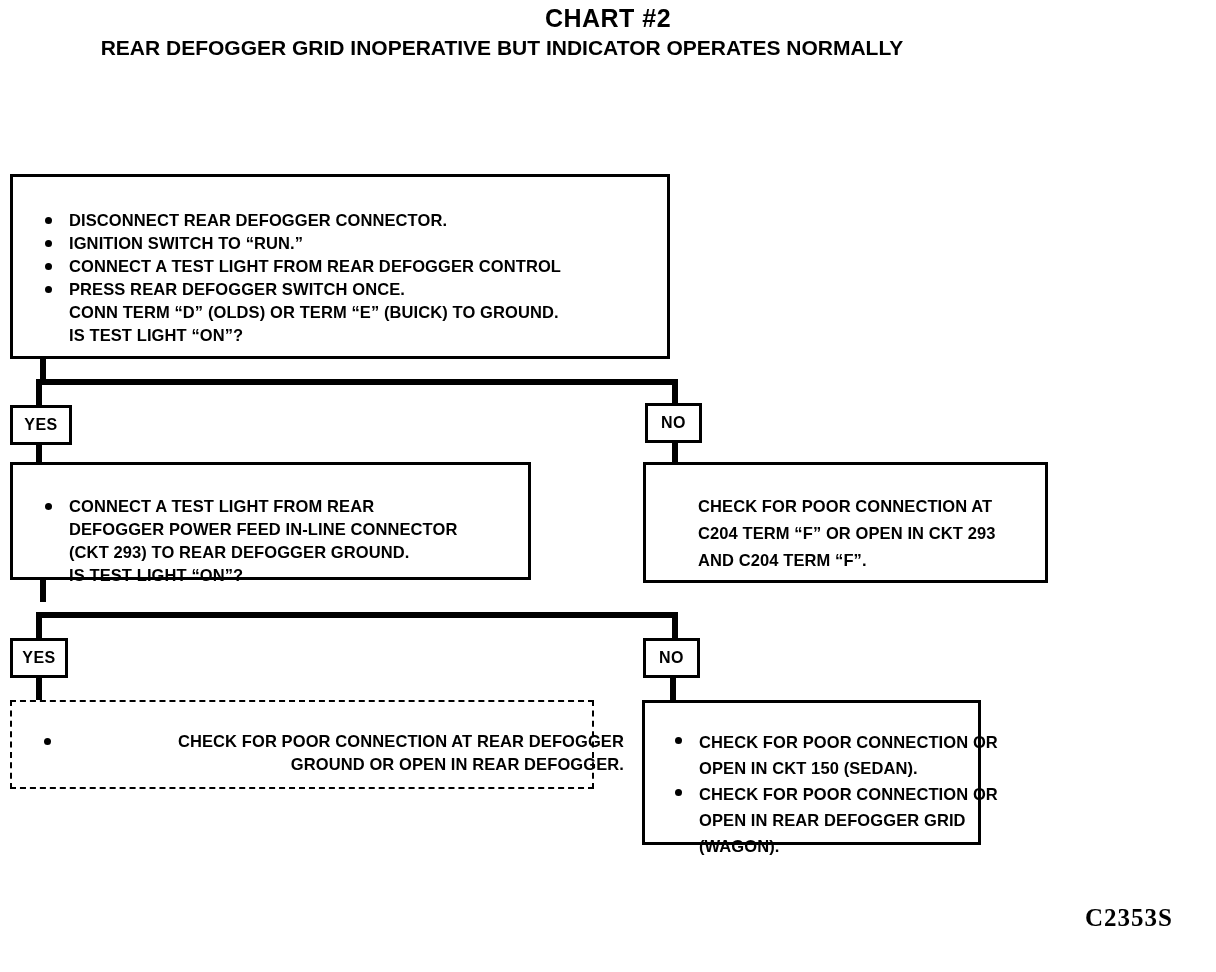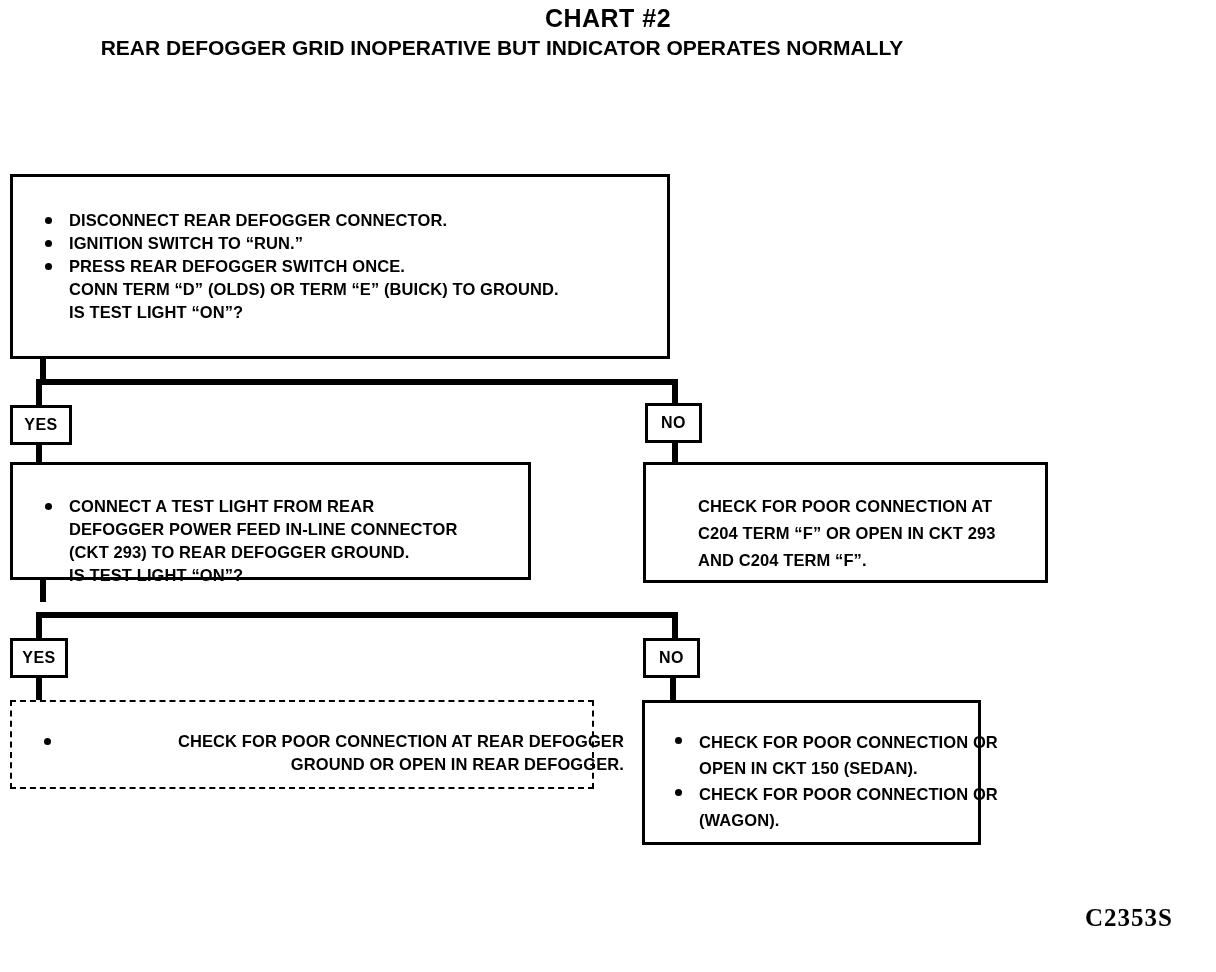--- a/index.html
+++ b/index.html
@@ -134,20 +134,24 @@
       <div class="line-row">
         <span class="bullet-cell"><span class="dot"></span></span>
         <span class="txt-cell">DISCONNECT REAR DEFOGGER CONNECTOR.</span>
       </div>
       <div class="line-row">
         <span class="bullet-cell"><span class="dot"></span></span>
         <span class="txt-cell">IGNITION SWITCH TO “RUN.”</span>
       </div>
       <div class="line-row">
         <span class="bullet-cell"><span class="dot"></span></span>
+        <span class="txt-cell">CONNECT A TEST LIGHT FROM REAR DEFOGGER CONTROL</span>
+      </div>
+      <div class="line-row">
+        <span class="bullet-cell"><span class="dot"></span></span>
         <span class="txt-cell">PRESS REAR DEFOGGER SWITCH ONCE.</span>
       </div>
       <div class="line-row">
         <span class="bullet-cell"></span>
         <span class="txt-cell">CONN TERM “D” (OLDS) OR TERM “E” (BUICK) TO GROUND.</span>
       </div>
       <div class="line-row">
         <span class="bullet-cell"></span>
         <span class="txt-cell">IS TEST LIGHT “ON”?</span>
       </div>
@@ -238,18 +242,22 @@
       <div class="line-row" style="line-height: 26px;">
         <span class="bullet-cell"></span>
         <span class="txt-cell">OPEN IN CKT 150 (SEDAN).</span>
       </div>
       <div class="line-row" style="line-height: 26px;">
         <span class="bullet-cell"><span class="dot"></span></span>
         <span class="txt-cell">CHECK FOR POOR CONNECTION OR</span>
       </div>
       <div class="line-row" style="line-height: 26px;">
         <span class="bullet-cell"></span>
+        <span class="txt-cell">OPEN IN REAR DEFOGGER GRID</span>
+      </div>
+      <div class="line-row" style="line-height: 26px;">
+        <span class="bullet-cell"></span>
         <span class="txt-cell">(WAGON).</span>
       </div>
     </div>
 </div>
 
 <div class="code" style="left:1085px; top:904px;">C2353S</div>
 
 </body></html>

